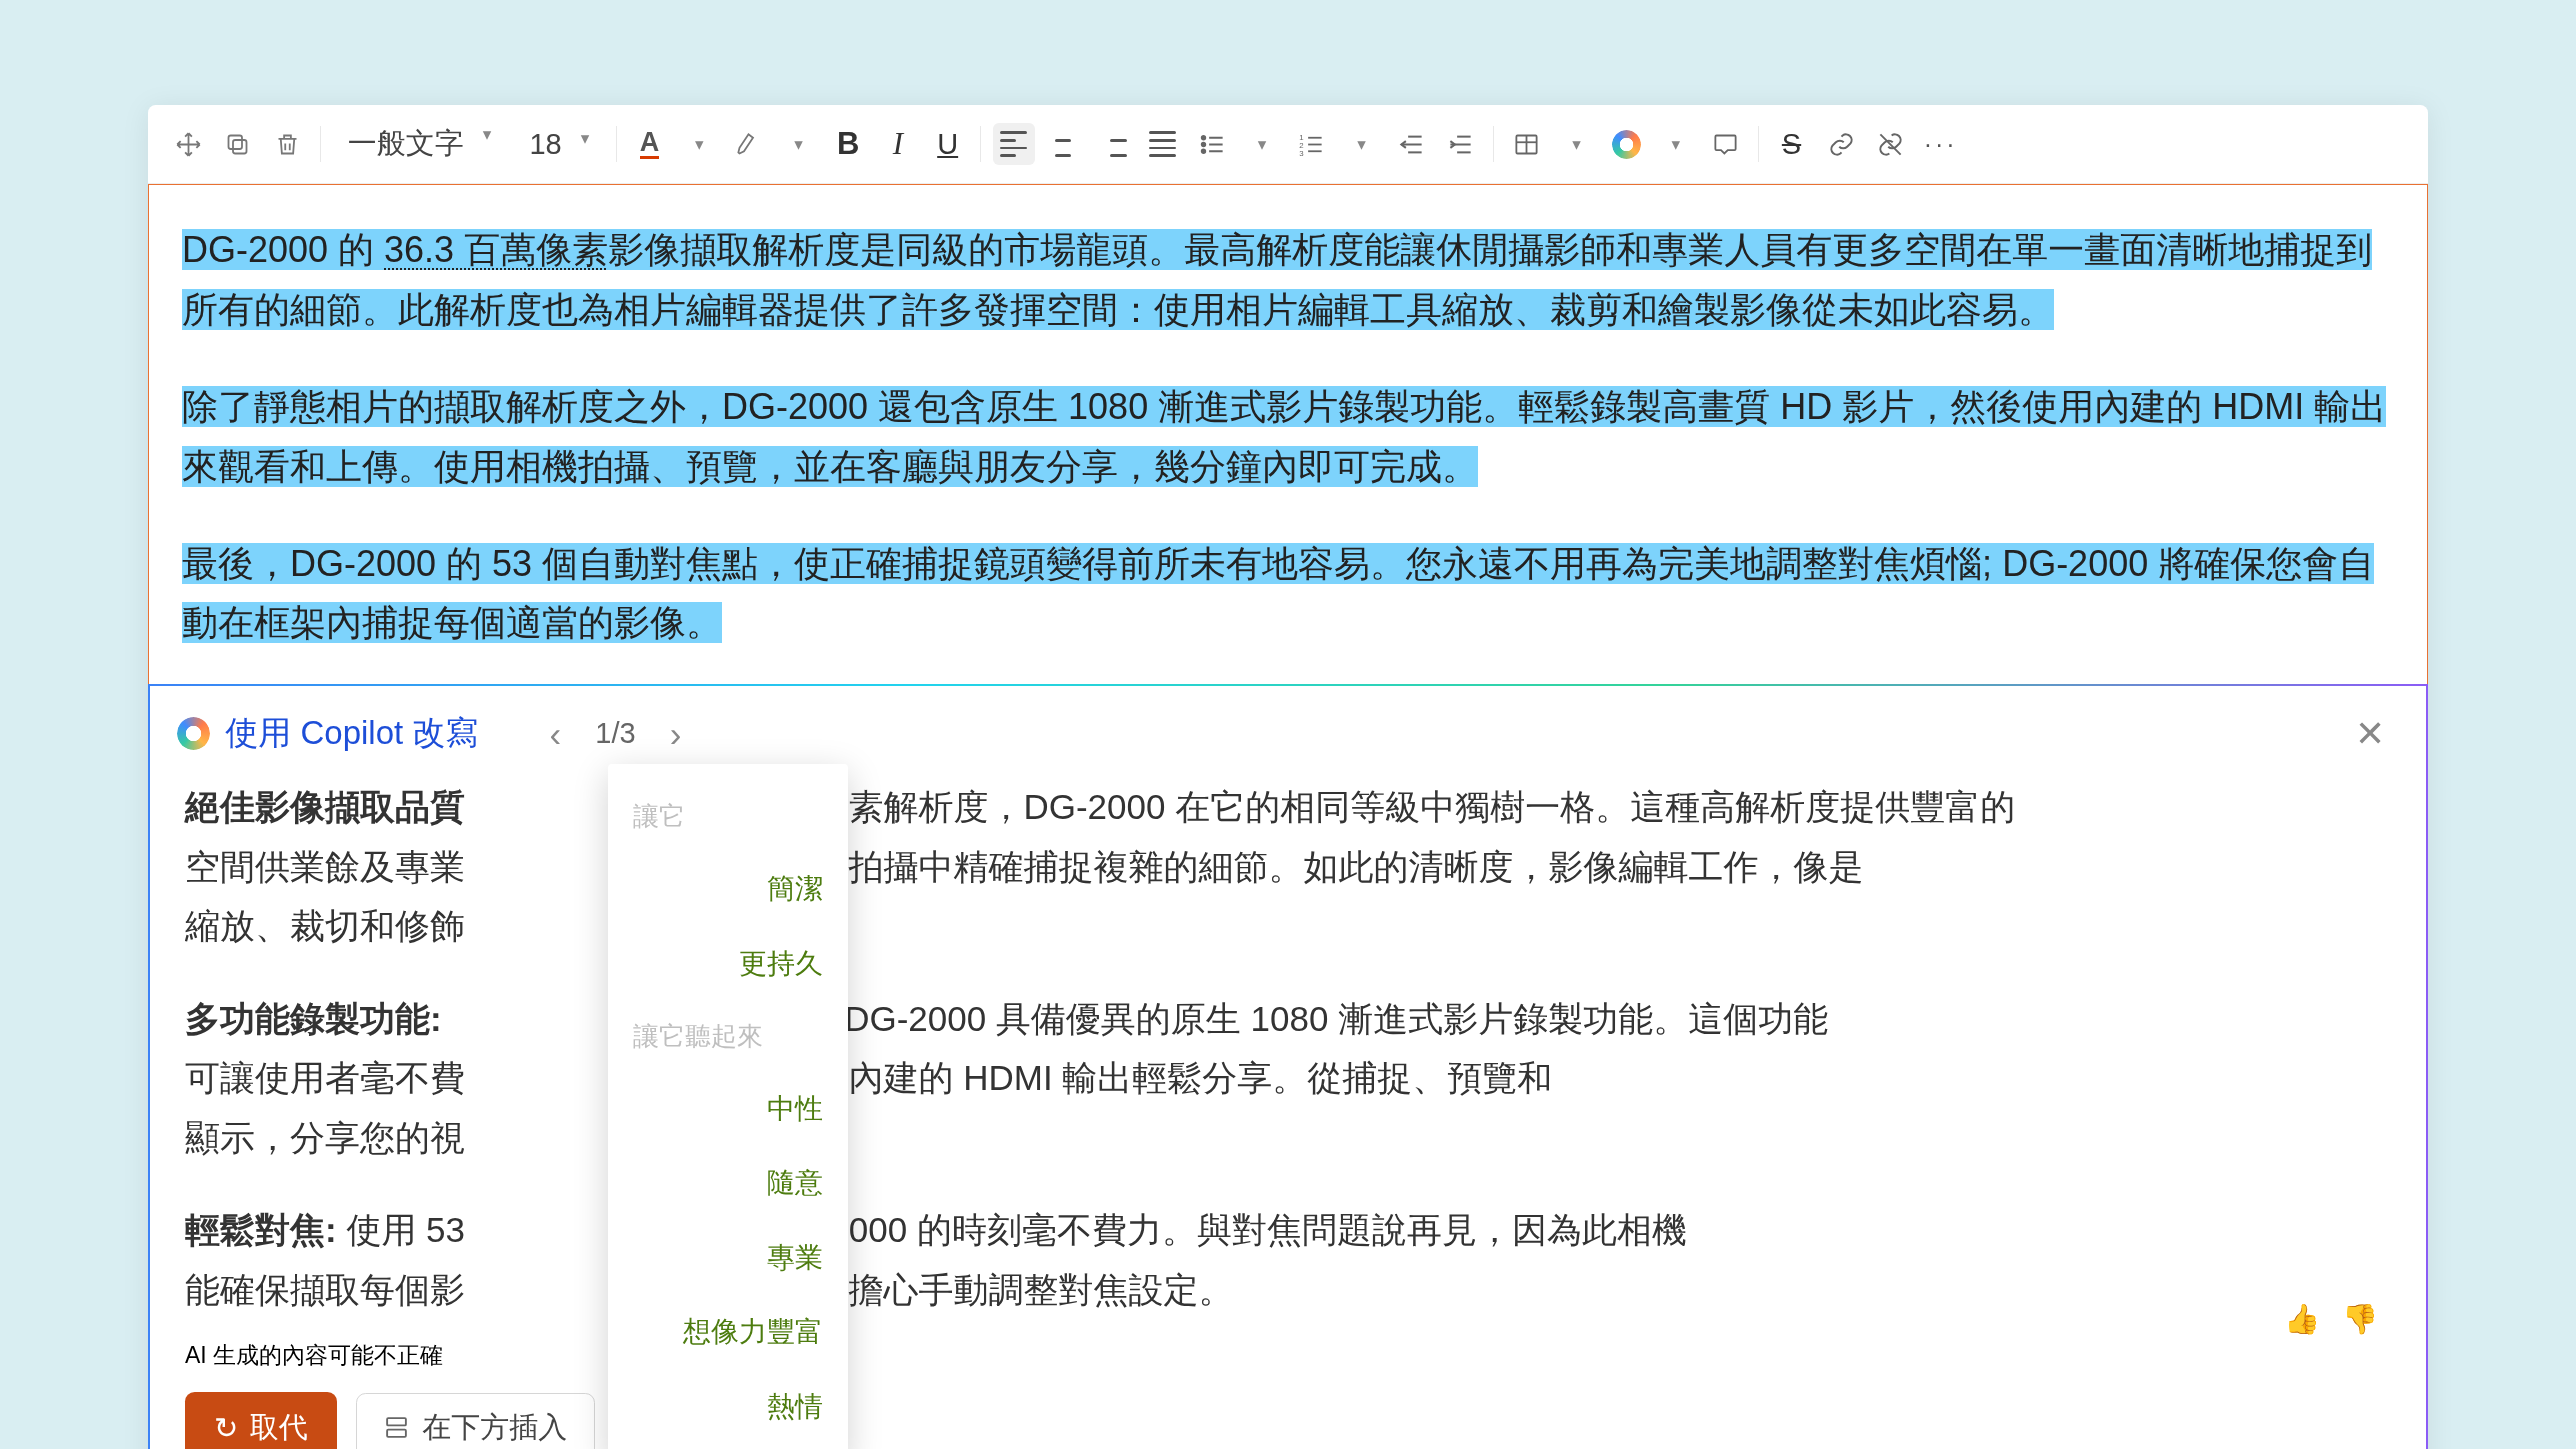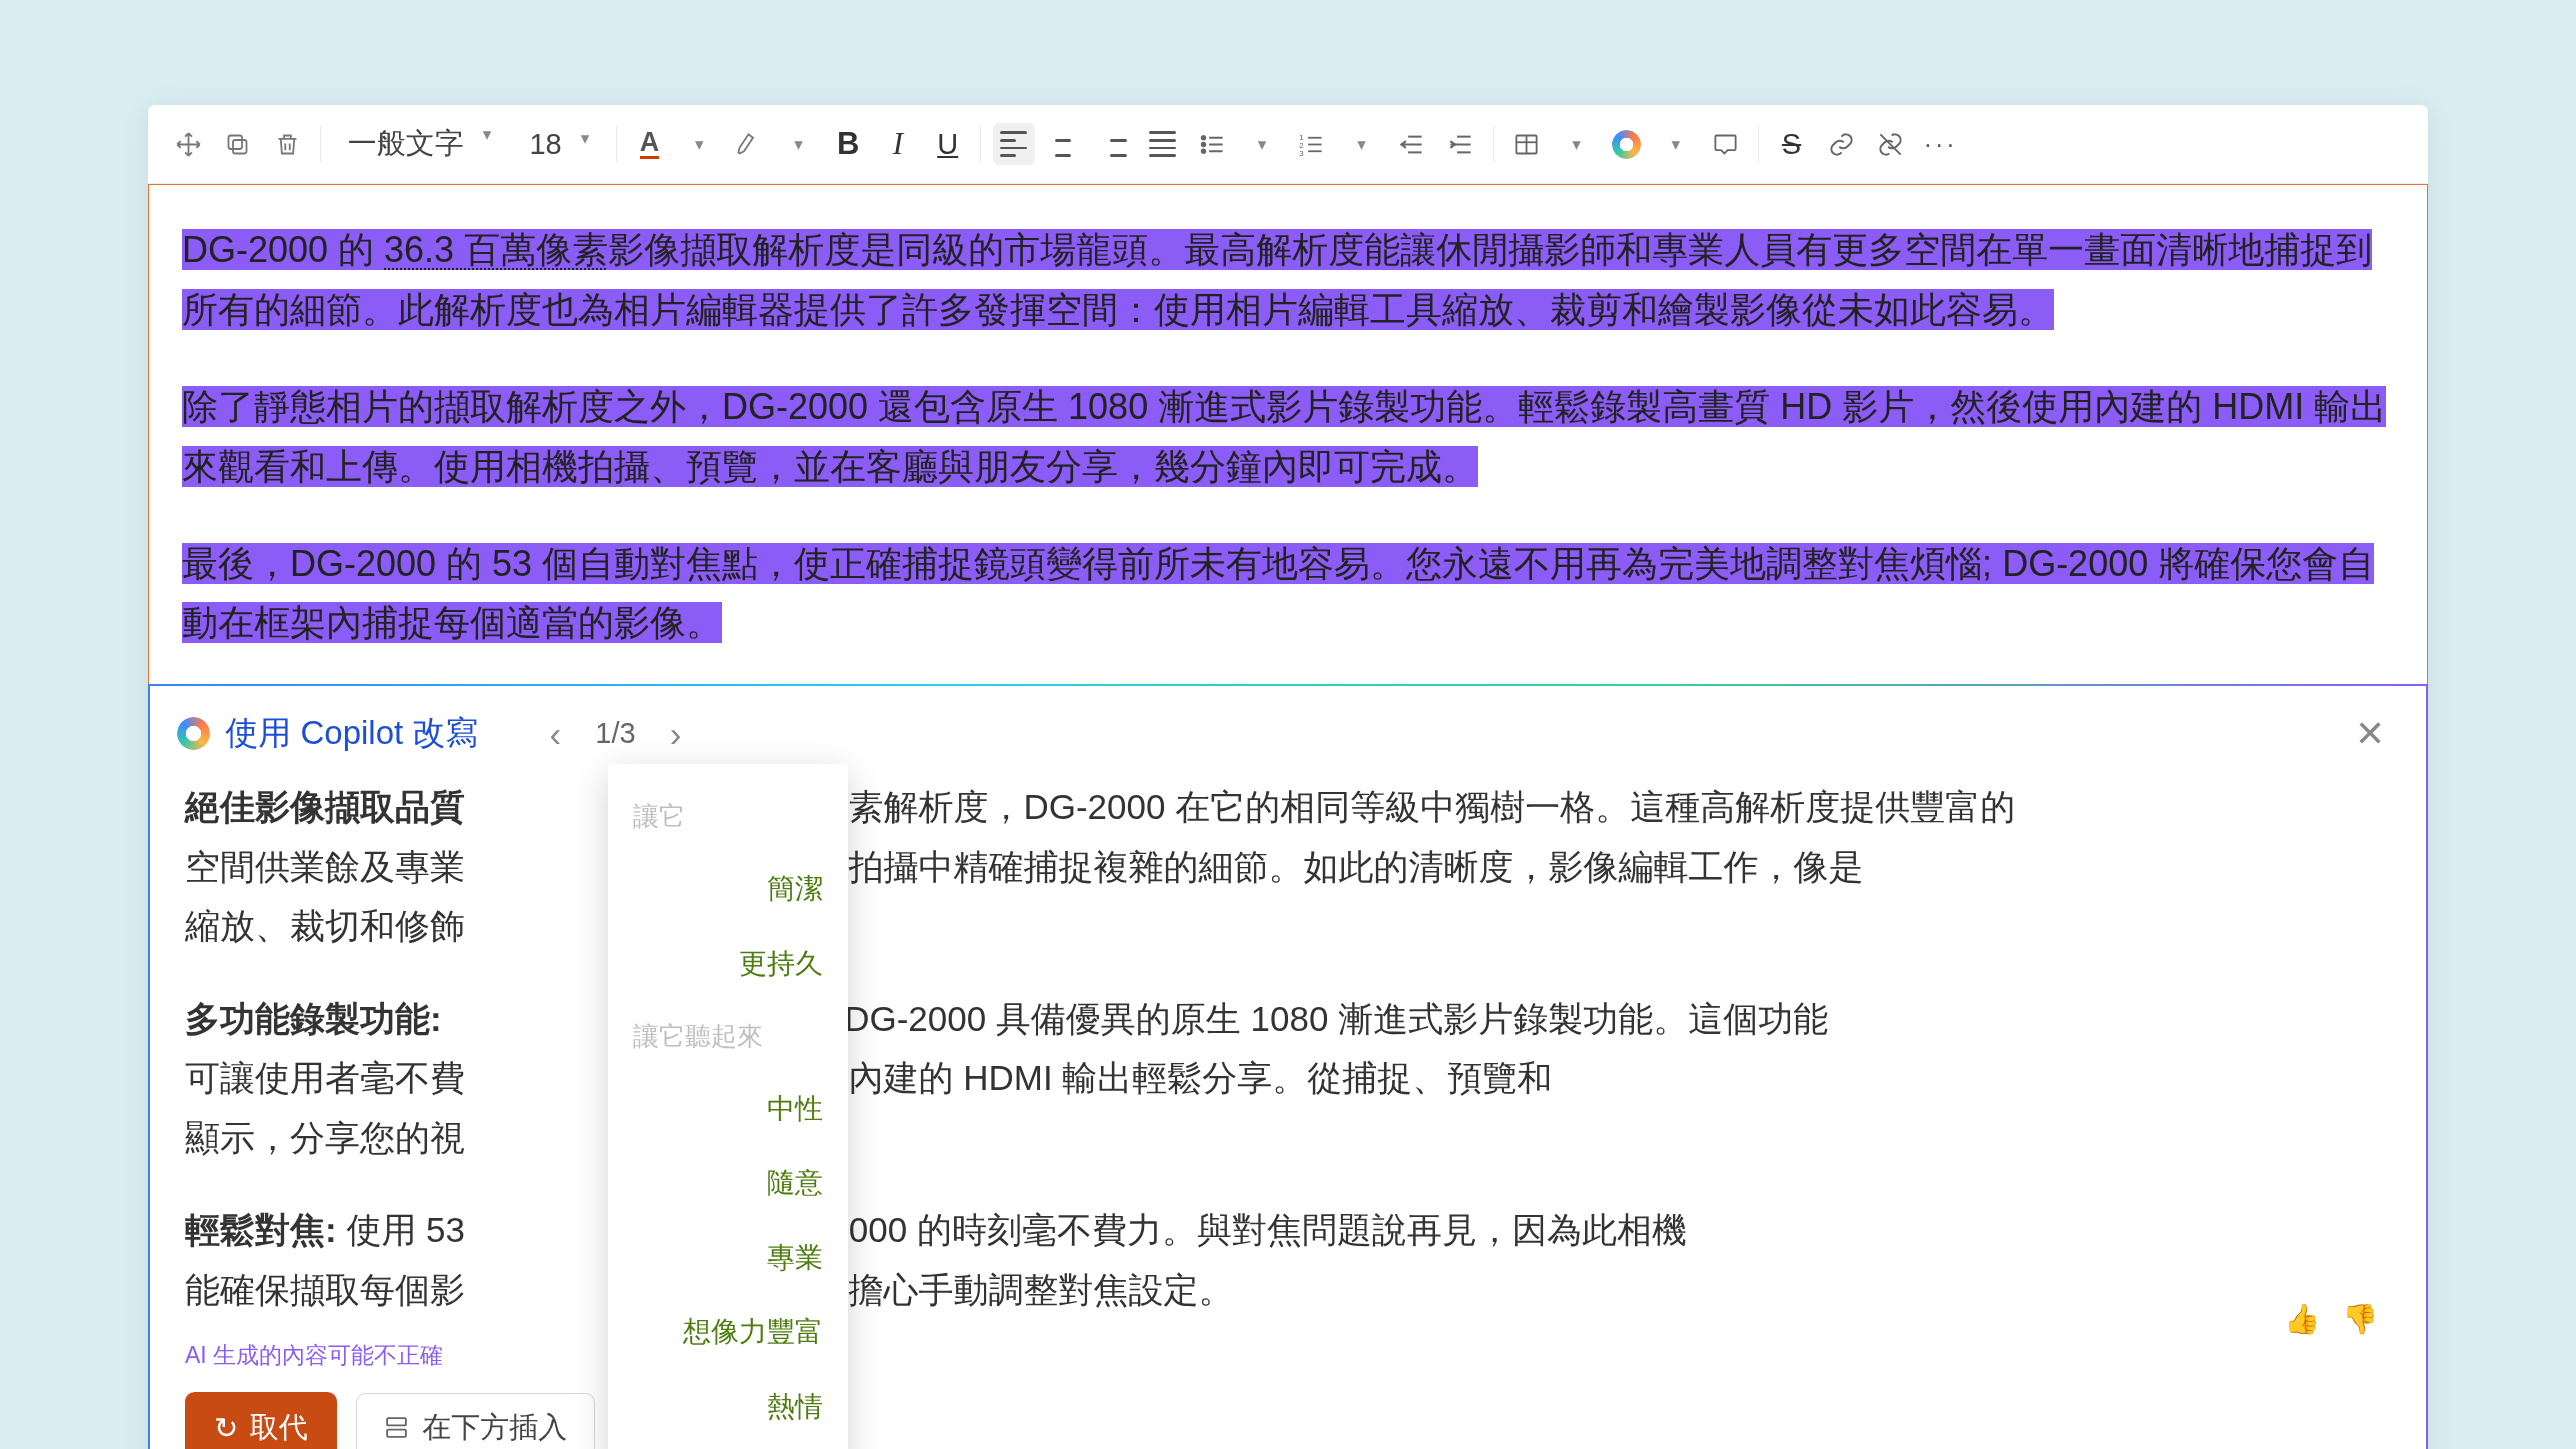--- a/index.html
+++ b/index.html
@@ -61,21 +61,21 @@
   .font-color-a { font-size: 27px; font-weight: 600; border-bottom: 3.8px solid #d83b01; line-height: 0.9; padding-bottom:1.9px;}
   
   .doc-frame {
     border: 1.9px solid #e97132;
     border-bottom: none;
     padding: 35px 33px 31px 33px;
     font-size: 36px;
     line-height: 1.65;
     color: #222;
   }
-  .sel { background: #8b5cf6; }
+  .sel { background: #7dd3fc; }
   .doc-frame p { margin-bottom: 38px; }
   .udots { text-decoration: underline dotted; text-underline-offset: 5.8px; text-decoration-thickness: 1.9px;}
   
   .copilot {
     border: 2.9px solid;
     border-image: linear-gradient(90deg, #3b82f6, #22d3ee, #34d399, #8b5cf6) 1;
     border-bottom: none;
     padding: 0;
   }
   .cop-head {
@@ -108,21 +108,21 @@
     top: -13.4px;
     width: 240px;
     background: #fff;
     box-shadow: 0 9.6px 35px rgba(0,0,0,0.18);
     border-radius: 3.8px;
     padding: 17px 0;
     display: flex; flex-direction: column;
   }
   .tone-label { font-size: 26px; color: #bfbfbf; padding: 13.4px 25px; }
   .tone-item  { font-size: 28px; color: #4d7c0f; padding: 13.4px 25px; cursor:pointer;text-align:right; }
-  .disclaimer { font-size: 23px; color: #8b5cf6; padding: 0 23px 21px 35px; }
+  .disclaimer { font-size: 23px; color: #000000; padding: 0 23px 21px 35px; }
   .feedback { position:absolute; right: 48px; bottom: -3.8px; display:flex; gap: 21px; }
   .feedback .fb { font-size: 29px; color:#c28a3b; cursor:pointer;}
   .cop-foot {
     display:flex; align-items:center; gap: 19px;
     padding: 0 35px 29px 35px;
   }
   .btn-primary {
     background:#c84b13; color:#fff;
     border:none; border-radius: 9.6px;
     padding: 15.3px 29px; font-size: 29px;

